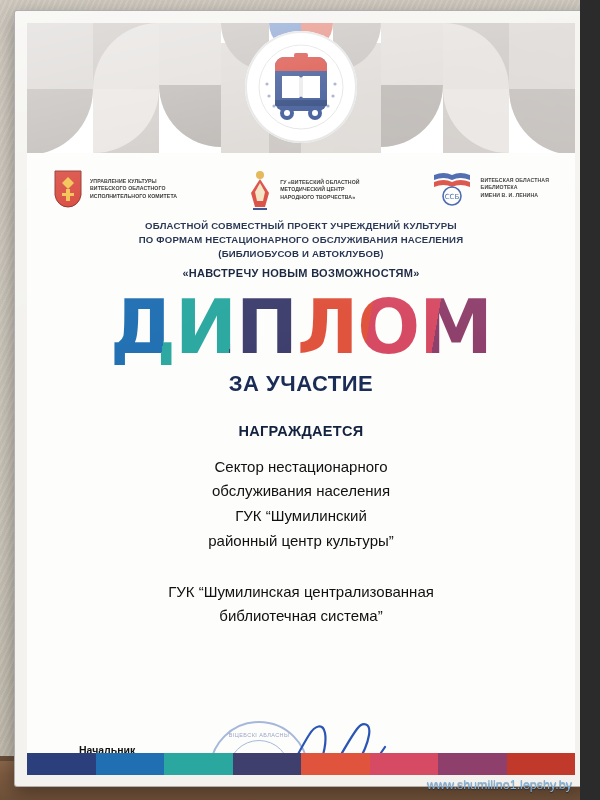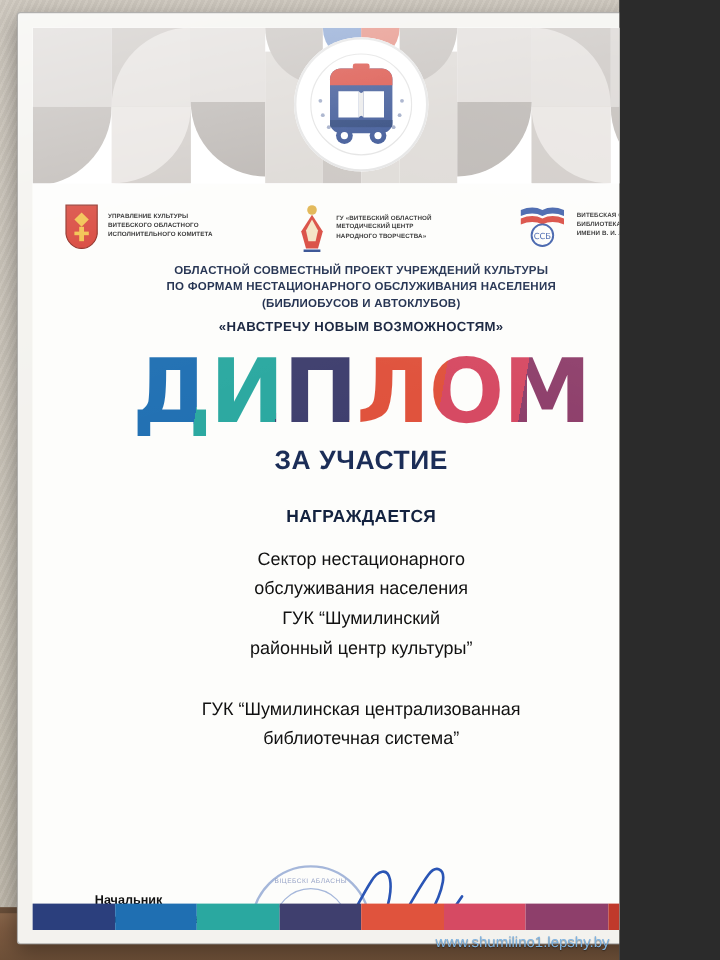--- a/index.html
+++ b/index.html
@@ -10,21 +10,21 @@
   body {
     width: 600px;
     height: 800px;
     overflow: hidden;
     font-family: "Liberation Sans", sans-serif;
   }
 
   
   .scene {
     position: relative;
-    width: 516px;
+    width: 580px;
     height: 800px;
     background: linear-gradient(180deg, #cfc9bf 0%, #c8c2b6 70%, #bdb6a9 100%);
     overflow: hidden;
   }
   .wall-grain {
     position: absolute;
     inset: 0;
     background:
       repeating-linear-gradient(115deg, rgba(255,255,255,0.06) 0px, rgba(255,255,255,0.06) 2px, rgba(0,0,0,0.025) 2px, rgba(0,0,0,0.025) 5px);
     pointer-events: none;

